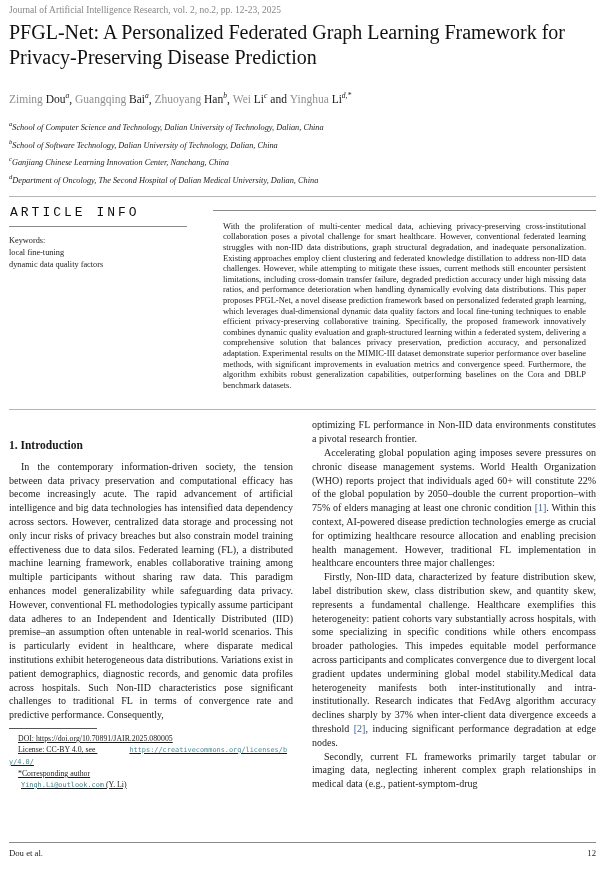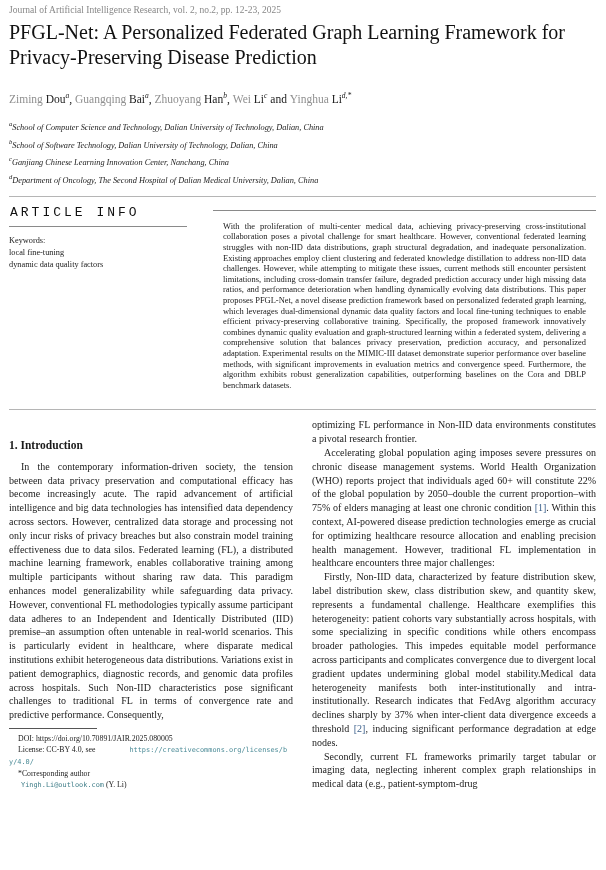--- a/index.html
+++ b/index.html
@@ -32,21 +32,21 @@
   .abstract-text{font-size:8.45px;line-height:10.6px;text-align:justify;margin:10px;}
   .columns{display:flex;gap:19px;margin-top:8px;align-items:flex-end;}
   .col{flex:1;font-size:10px;line-height:13.8px;text-align:justify;}
   .intro-heading{font-size:11.5px;font-weight:bold;margin:2px 0 7px 0;}
   .col p{margin:0;text-indent:12px;}
   .col p.no-indent{text-indent:0;}
   .cite{color:#3a5f8a;}
   .mono{font-family:"DejaVu Sans Mono", monospace;font-size:6.9px;}
   .url{color:#4a8a96;word-break:break-all;margin-left:32px;}
   .email{color:#3f7d88;}
-  .footnote{margin-top:6px;font-size:7.8px;line-height:11px;text-align:left;}
+  .footnote{margin-top:6px;font-size:7.8px;line-height:11px;text-align:left;text-decoration:underline;}
   .footnote-rule{border:none;border-top:1px solid #555;width:88px;margin:0 0 4px 0;}
   .fn-line{text-indent:9px;margin:0;}
   .fn-line.email-line{text-indent:12px;}
   .footer{position:absolute;left:9px;right:10px;bottom:12px;}
   .footer-rule{border:none;border-top:1px solid #8a8a8a;margin:0 0 5px 0;}
   .footer-row{display:flex;justify-content:space-between;font-size:8.7px;color:#222;}
 </style>
 </head>
 <body>
 
@@ -104,14 +104,21 @@
     </div>
 
     <div class="col">
       <p class="no-indent">optimizing FL performance in Non-IID data environments constitutes a pivotal research frontier.</p>
       <p><span>Accelerating global population aging imposes severe pressures on chronic disease management systems. World Health Organization (WHO) reports project that individuals aged 60+ will constitute 22% of the global population by 2050–double the current proportion–with 75% of elders managing at least one chronic condition </span><span class="cite">[1]</span><span>. Within this context, AI-powered disease prediction technologies emerge as crucial for optimizing healthcare resource allocation and enabling precision health management. However, traditional FL implementation in healthcare encounters three major challenges:</span></p>
       <p><span>Firstly, Non-IID data, characterized by feature distribution skew, label distribution skew, class distribution skew, and quantity skew, represents a fundamental challenge. Healthcare exemplifies this heterogeneity: patient cohorts vary substantially across hospitals, with some specializing in specific conditions while others encompass broader pathologies. This impedes equitable model performance across participants and complicates convergence due to divergent local gradient updates undermining global model stability.Medical data heterogeneity manifests both inter-institutionally and intra-institutionally. Research indicates that FedAvg algorithm accuracy declines sharply by 37% when inter-client data divergence exceeds a threshold </span><span class="cite">[2]</span><span>, inducing significant performance degradation at edge nodes.</span></p>
       <p>Secondly, current FL frameworks primarily target tabular or imaging data, neglecting inherent complex graph relationships in medical data (e.g., patient-symptom-drug</p>
     </div>
   </div>
 
+  <div class="footer">
+    <hr class="footer-rule">
+    <div class="footer-row">
+      <span>Dou et al.</span>
+      <span>12</span>
+    </div>
+  </div>
 
 </div>
 
 </body></html>

